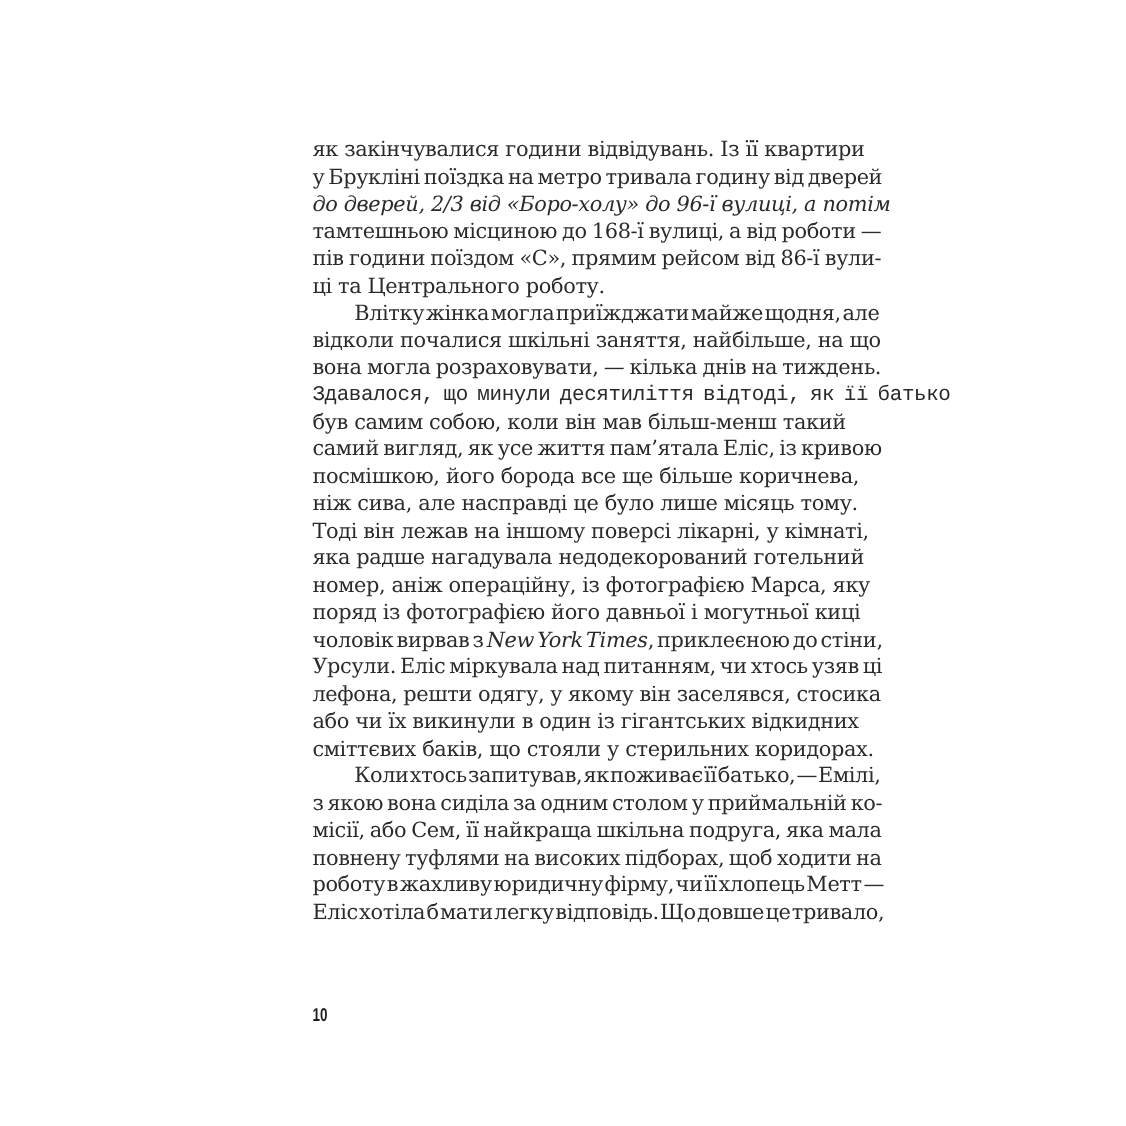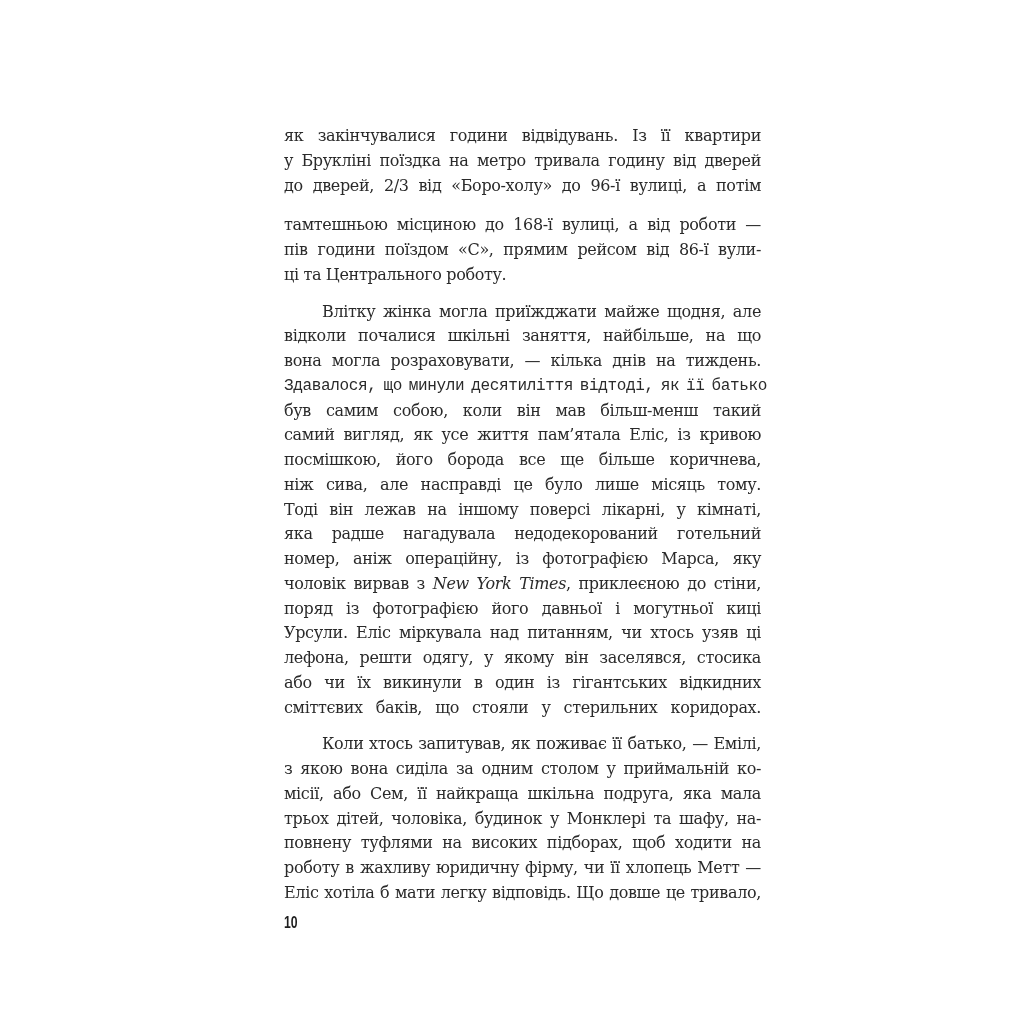--- a/index.html
+++ b/index.html
@@ -20,38 +20,37 @@
       width: 1024px;
       height: 1024px;
       background: #ffffff;
     }
     .text-block {
       position: absolute;
       left: 284px;
       top: 124px;
       width: 477px;
       font-family: "DejaVu Serif", "Liberation Serif", serif;
-      font-size: 16px;
+      font-size: 19px;
       line-height: 24.75px;
       color: #2a2a2a;
     }
     .line {
       display: block;
       white-space: nowrap;
       text-align: justify;
       text-align-last: justify;
       height: 24.75px;
       letter-spacing: -0.35px;
     }
     .line.last {
       text-align-last: left;
     }
     .line.indent {
       padding-left: 38px;
-      margin-top: 12px;
     }
     .italic {
       font-style: italic;
     }
     .page-number {
       position: absolute;
       left: 284px;
       top: 913px;
       font-family: "Liberation Sans", "DejaVu Sans", sans-serif;
       font-weight: bold;
@@ -64,51 +63,50 @@
   </style>
 </head>
 <body>
 
 <div class="page">
   <div class="text-block">
 
     <div>
       <span class="line" style="word-spacing: 0px;">як закінчувалися години відвідувань. Із її квартири</span>
       <span class="line" style="word-spacing: -2.14453px;">у Брукліні поїздка на метро тривала годину від дверей</span>
-      <span class="line" style="word-spacing: 0px;">до дверей, 2/3 від «Боро-холу» до 96-ї вулиці, а потім</span>
-      <span class="line" style="word-spacing: -1.07227px; margin-top: 15px;">тамтешньою місциною до 168-ї вулиці, а від роботи —</span>
+      <span class="line" style="word-spacing: 0px; font-style: italic;">до дверей, 2/3 від «Боро-холу» до 96-ї вулиці, а потім</span>
+      <span class="line" style="word-spacing: -1.07227px;">тамтешньою місциною до 168-ї вулиці, а від роботи —</span>
       <span class="line" style="word-spacing: -0.75px;">пів години поїздом «С», прямим рейсом від 86-ї вули-</span>
       <span class="line last">ці та Центрального роботу.</span>
     </div>
 
     <div>
       <span class="line indent" style="word-spacing: -4.28906px;">Влітку жінка могла приїжджати майже щодня, але</span>
       <span class="line" style="word-spacing: -0.135417px;">відколи почалися шкільні заняття, найбільше, на що</span>
       <span class="line" style="word-spacing: -0.879464px;">вона могла розраховувати, — кілька днів на тиждень.</span>
       <span class="line" style="word-spacing: -2.38393px; font-family: Liberation Mono, monospace;">Здавалося, що минули десятиліття відтоді, як її батько</span>
       <span class="line" style="word-spacing: 0px;">був самим собою, коли він мав більш-менш такий</span>
       <span class="line" style="word-spacing: -1.54492px;">самий вигляд, як усе життя пам’ятала Еліс, із кривою</span>
       <span class="line" style="word-spacing: 0px;">посмішкою, його борода все ще більше коричнева,</span>
       <span class="line" style="word-spacing: 0px;">ніж сива, але насправді це було лише місяць тому.</span>
       <span class="line" style="word-spacing: 0px;">Тоді він лежав на іншому поверсі лікарні, у кімнаті,</span>
       <span class="line" style="word-spacing: 0px;">яка радше нагадувала недодекорований готельний</span>
       <span class="line" style="word-spacing: 0px;">номер, аніж операційну, із фотографією Марса, яку</span>
+      <span class="line" style="word-spacing: 0px;">поряд із фотографією його давньої і могутньої киці</span>
       <span class="line" style="word-spacing: -2.83594px;"><span>чоловік вирвав з </span><span class="italic">New York Times</span><span>, приклеєною до стіни,</span></span>
-      <span class="line" style="word-spacing: 0px;">поряд із фотографією його давньої і могутньої киці</span>
       <span class="line" style="word-spacing: -2.10547px;">Урсули. Еліс міркувала над питанням, чи хтось узяв ці</span>
       <span class="line" style="word-spacing: -0.270089px;">лефона, решти одягу, у якому він заселявся, стосика</span>
       <span class="line" style="word-spacing: 0px;">або чи їх викинули в один із гігантських відкидних</span>
       <span class="line" style="word-spacing: 0px;">сміттєвих баків, що стояли у стерильних коридорах.</span>
     </div>
 
     <div>
       <span class="line indent" style="word-spacing: -4.67578px;">Коли хтось запитував, як поживає її батько, — Емілі,</span>
       <span class="line" style="word-spacing: -1.97569px;">з якою вона сиділа за одним столом у приймальній ко-</span>
       <span class="line" style="word-spacing: -1.1582px;">місії, або Сем, її найкраща шкільна подруга, яка мала</span>
-      <span class="line" style="word-spacing: -2.79883px;">трьох дітей, чоловіка, будинок у Монклері та шафу, на-</span>
       <span class="line" style="word-spacing: -1.5px;">повнену туфлями на високих підборах, щоб ходити на</span>
       <span class="line" style="word-spacing: -4.14062px;">роботу в жахливу юридичну фірму, чи її хлопець Метт —</span>
       <span class="line" style="word-spacing: -4.48438px;">Еліс хотіла б мати легку відповідь. Що довше це тривало,</span>
     </div>
   </div>
 
   <div class="page-number">10</div>
 </div>
 
 </body></html>

